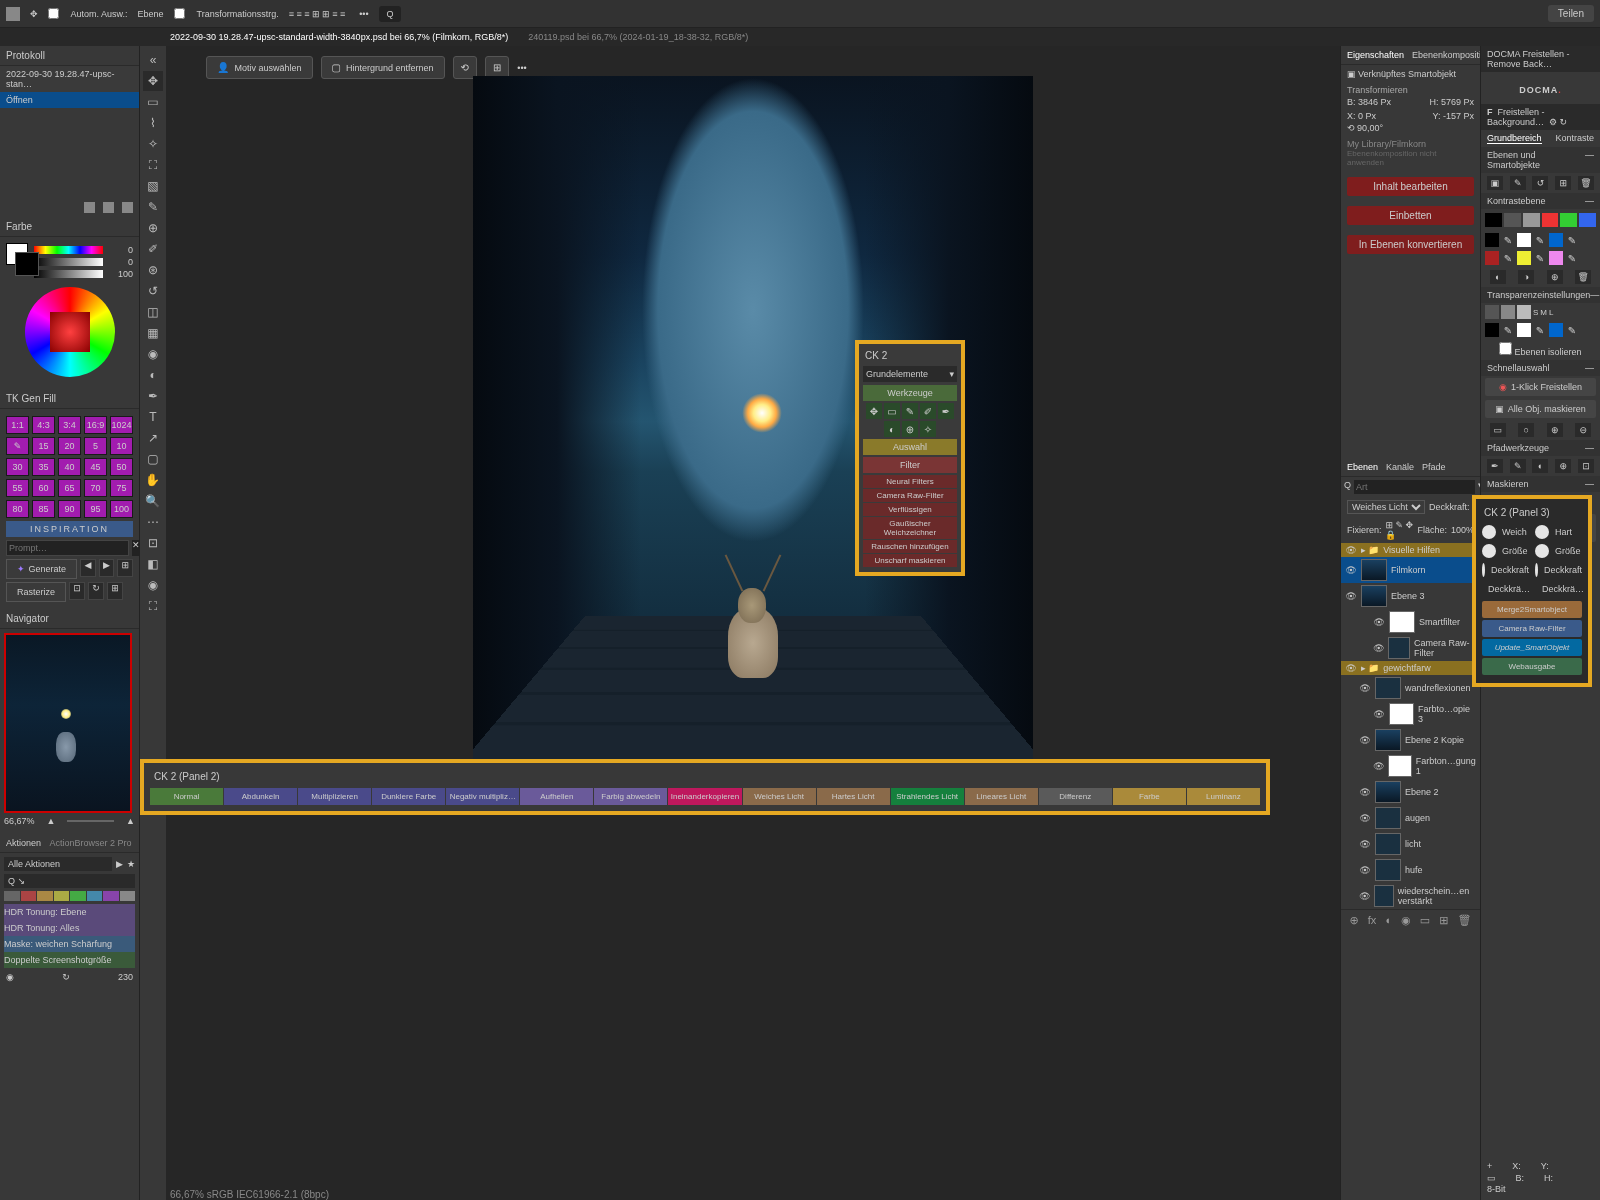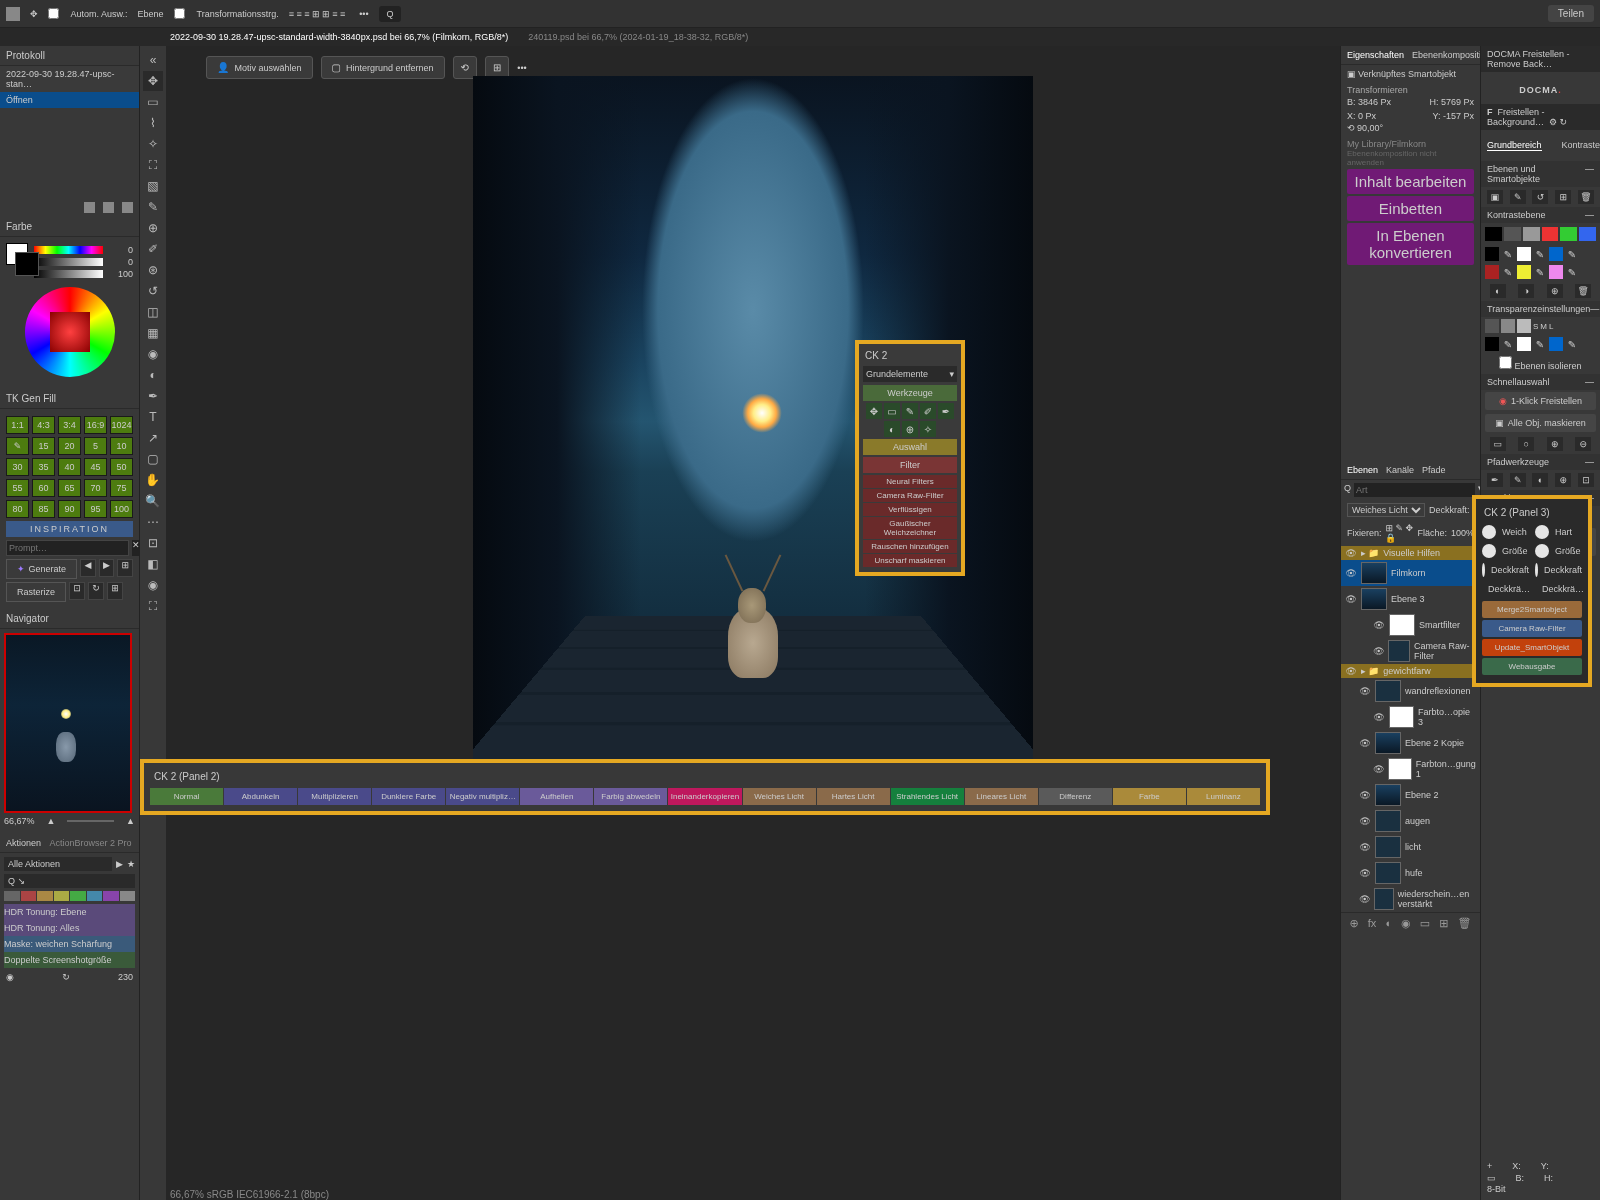--- a/index.html
+++ b/index.html
@@ -30,21 +30,21 @@
 .color-swatch::after{content:'';position:absolute;left:8px;top:8px;width:22px;height:22px;background:#000;border:1px solid #555}
 .slider-row{display:flex;align-items:center;gap:4px;margin:2px 0}
 .slider-row .bar{flex:1;height:8px;background:linear-gradient(to right,#000,#fff)}
 .slider-row .bar.hue{background:linear-gradient(to right,red,yellow,lime,cyan,blue,magenta,red)}
 .slider-row .val{width:26px;text-align:right;font-size:9px}
 .colorwheel{width:90px;height:90px;border-radius:50%;background:conic-gradient(red,yellow,lime,cyan,blue,magenta,red);margin:6px auto;position:relative}
 .colorwheel::after{content:'';position:absolute;left:25px;top:25px;width:40px;height:40px;background:radial-gradient(#ff4040,#800)}
 
 .tkgen{padding:4px 6px}
 .tkgen-row{display:flex;gap:3px;margin:3px 0}
-.tkgen-row .btn{flex:1;background:#4d7c0f;text-align:center;padding:3px 0;font-size:9px;border:1px solid #1a1a1a}
+.tkgen-row .btn{flex:1;background:#a21caf;text-align:center;padding:3px 0;font-size:9px;border:1px solid #1a1a1a}
 .insp{background:#3a5a8a;text-align:center;padding:3px;letter-spacing:2px;font-size:9px}
 .prompt-row{display:flex;gap:3px;margin:3px 0}
 .prompt-row input{flex:1;background:#222;border:1px solid #444;padding:2px;font-size:9px;color:#ccc}
 .prompt-row .x{width:16px;background:#222;text-align:center}
 .gen-btn{background:#3a3a3a;padding:4px 10px;border:1px solid #555;display:flex;align-items:center;gap:4px}
 .gen-btn .spark{color:#9d7aff}
 .small-btn{width:16px;height:18px;background:#2a2a2a;border:1px solid #444;text-align:center}
 
 .nav-panel{padding:4px}
 .nav-img{width:128px;height:180px;background:linear-gradient(#0a1825,#0d2438 40%,#0a1420);border:2px solid #c00;position:relative}
@@ -95,21 +95,21 @@
 .ck-iconrow span{width:16px;height:16px;background:#2a4a2a;display:flex;align-items:center;justify-content:center;font-size:10px}
 
 .blend-bar{position:absolute;left:140px;bottom:385px;right:330px;border:4px solid #e5a822;background:#383838;padding:6px}
 .blend-hdr{font-size:10px;padding:2px 4px}
 .blend-row{display:flex;gap:1px;margin-top:4px}
 .blend-row span{flex:1;text-align:center;padding:4px 2px;font-size:8px;white-space:nowrap;overflow:hidden}
 
 .rightcol{width:140px;background:#383838;border-left:1px solid #222;display:flex;flex-direction:column}
 .props{padding:4px 6px;font-size:9px}
 .props-row{display:flex;justify-content:space-between;padding:2px 0}
-.props-btn{background:#701a75;text-align:center;padding:4px;margin:2px 0;font-size:15px;border-radius:2px}
+.props-btn{background:#7f1d1d;text-align:center;padding:4px;margin:10px 0;font-size:10px;border-radius:2px}
 
 .layers-hdr{display:flex;gap:8px;padding:4px 6px;font-size:10px;border-bottom:1px solid #2a2a2a}
 .layers-hdr span.active{color:#fff}
 .lyr-search{display:flex;padding:3px;gap:3px}
 .lyr-search input{flex:1;background:#222;border:none;padding:2px;color:#ccc;font-size:9px}
 .lyr-opts{display:flex;padding:3px 6px;gap:4px;font-size:9px;align-items:center}
 .lyr-opts select{background:#3a3a3a;border:1px solid #555;color:#ccc;font-size:9px;flex:1}
 .layer{display:flex;align-items:center;padding:2px 4px;gap:4px;font-size:9px}
 .layer.sel{background:#0a4d8c}
 .layer .eye{width:12px;text-align:center}
@@ -497,21 +497,21 @@
         <span>▭</span>
         <span>⊞</span>
         <span>🗑</span>
     </div>
   </div>
 
   <div class="farright">
     <div style="font-size:9px;padding:3px 6px;background:#2a2a2a">DOCMA Freistellen - Remove Back…</div>
     <div class="docma"><span>DOCMA</span><span class="dot">.</span></div>
     <div style="padding:3px 6px;background:#2a2a2a;font-size:9px"><b>F</b> &nbsp;<span>Freistellen - Background…</span> &nbsp;⚙ ↻</div>
-    <div style="display:flex;gap:20px;padding:10px 6px;font-size:8px">
+    <div style="display:flex;gap:14px;padding:3px 6px;font-size:8px">
       <span style="color:#fff;border-bottom:1px solid #fff">Grundbereich</span>
       <span>Kontraste</span>
       <span>Kaare</span>
     </div>
     <div class="fr-hdr">
         <span>Ebenen und Smartobjekte</span>
         <span>—</span>
       </div>
     <div class="fr-iconrow">
         <span>▣</span>
@@ -717,16 +717,16 @@
       <div class="ck3-row">
         <span class="dot"></span>
         <span class="lbl">Deckkrä…</span>
         <span class="dot"></span>
         <span class="lbl">Deckkrä…</span>
       </div>
     </div>
   <div id="ck3-btns">
       <div class="ck3-btn" style="background: rgb(154, 106, 58);">Merge2Smartobject</div>
       <div class="ck3-btn" style="background: rgb(58, 90, 138);">Camera Raw-Filter</div>
-      <div class="ck3-btn" style="background: #c2410c;">Update_SmartObjekt</div>
+      <div class="ck3-btn" style="background: #0369a1; font-style: italic;">Update_SmartObjekt</div>
       <div class="ck3-btn" style="background: rgb(58, 106, 74);">Webausgabe</div>
     </div>
 </div>
 
 </body></html>

